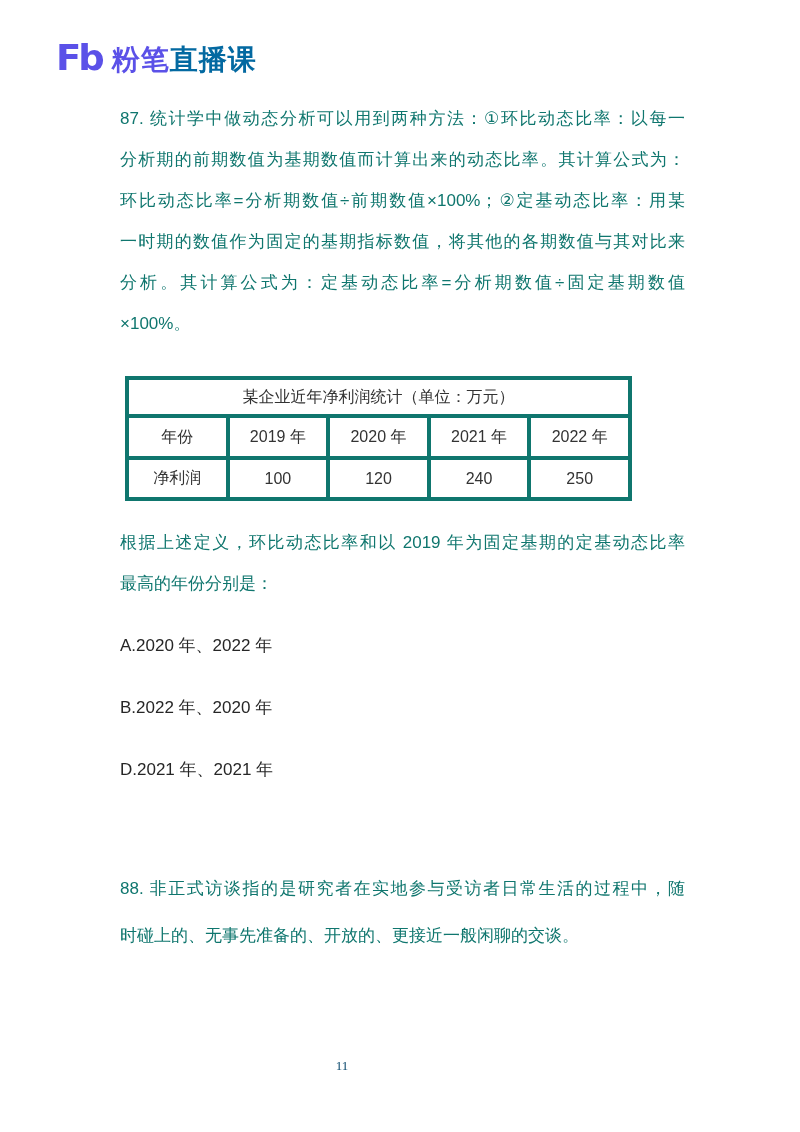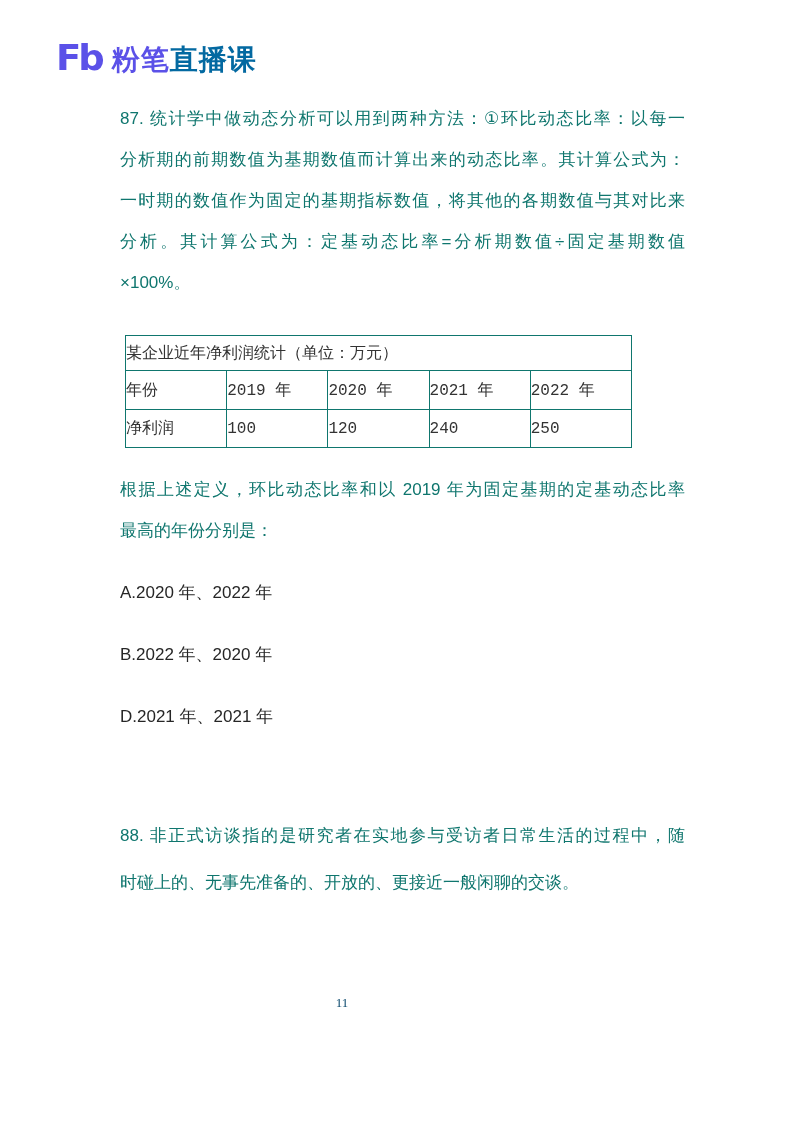--- a/index.html
+++ b/index.html
@@ -26,55 +26,56 @@
     text-align:justify;text-align-last:left;white-space:normal;
   }
   .line.j{text-align-last:justify;}
 
   
   table.profit{
     border-collapse:collapse;margin-left:5px;margin-top:32px;table-layout:fixed;width:507px;
     color:#333;
   }
   table.profit td{
-    border:1px solid #0f766e;text-align:left;vertical-align:middle;
-    font-size:16px;padding:0;font-family:Liberation Mono, monospace;
+    border:4px solid #0f766e;text-align:center;vertical-align:middle;
+    font-size:16px;padding:0;
   }
   td.t-title{height:34px;font-size:17px;}
   tr.t-head td{height:38px;}
   tr.t-data td{height:37px;}
 
   .stem{margin-top:21px;}
 
   .options{margin-top:0;}
   .option{font-size:17px;line-height:41px;margin-top:21px;text-align:left;color:#262626;}
 
   .q88{margin-top:75px;}
   .q88 .line{line-height:47px;}
 
   .page-number{
-    position:absolute;top:995px;left:0;width:684px;text-align:center;
+    position:absolute;top:1058px;left:0;width:684px;text-align:center;
     font-family:"Liberation Serif","DejaVu Serif",serif;font-size:13px;color:#0c4a6e;
   }
 </style>
 </head>
 <body>
 
 <div class="page">
 
   <header class="logo">
     <span class="logo-mark">Fb</span>
     <span class="brand-text"><span class="brand-primary">粉笔</span><span class="brand-secondary">直播课</span></span>
   </header>
 
   <main class="content">
 
     <section class="para">
       <div class="line j">87. 统计学中做动态分析可以用到两种方法：①环比动态比率：以每一</div>
       <div class="line j">分析期的前期数值为基期数值而计算出来的动态比率。其计算公式为：</div>
+      <div class="line j">环比动态比率=分析期数值÷前期数值×100%；②定基动态比率：用某</div>
       <div class="line j">一时期的数值作为固定的基期指标数值，将其他的各期数值与其对比来</div>
       <div class="line j">分析。其计算公式为：定基动态比率=分析期数值÷固定基期数值</div>
       <div class="line">×100%。</div>
     </section>
 
     <table class="profit">
       <tbody>
         <tr>
           <td class="t-title" colspan="5">某企业近年净利润统计（单位：万元）</td>
         </tr>

